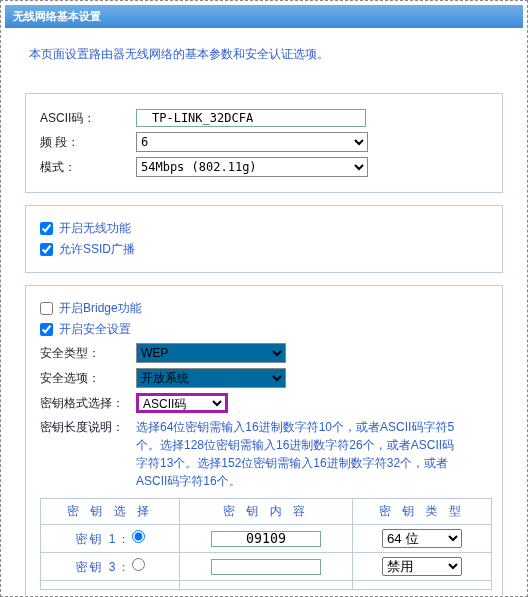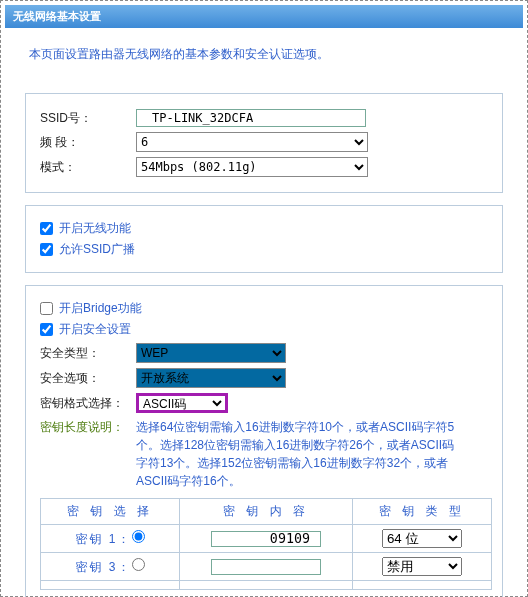--- a/index.html
+++ b/index.html
@@ -12,40 +12,40 @@
 .row { display: flex; align-items: center; margin: 5px 0; }
 .label { width: 96px; color: #222; }
 input[type=text].wide { width: 230px; height: 18px; border: 1px solid #7a9; padding: 1px 15px; font-family: monospace; font-size: 12px; }
 select.wide { width: 232px; height: 20px; border: 1px solid #888; font-family: monospace; font-size: 12px; background: #fff; }
 select.med { width: 150px; height: 20px; border: 1px solid #888; font-size: 12px; background: #0369a1; }
 select.narrow { width: 92px; height: 20px; border: 3px solid #a21caf; font-size: 12px; background: #fff; }
 .chk { margin: 4px 0; }
 .chk input { margin-right: 6px; vertical-align: middle; }
 .chk span { color: #3060cc; }
 .keynote { color: #3060cc; line-height: 1.5; padding-left: 96px; text-indent: -96px; margin: 2px 0 8px; }
-.keynote .l { display: inline-block; width: 96px; text-indent: 0; color: #4d7c0f; vertical-align: top; font-family: Liberation Serif, serif; }
+.keynote .l { display: inline-block; width: 96px; text-indent: 0; color: #0f172a; vertical-align: top; font-family: Liberation Serif, serif; }
 .keynote .t { display: inline-block; width: 330px; text-indent: 0; }
 table.keytbl { border-collapse: collapse; width: 100%; }
 table.keytbl th, table.keytbl td { border: 1px solid #bcd; padding: 4px 6px; text-align: center; color: #3060cc; font-weight: normal; font-size: 12px; }
 table.keytbl th { letter-spacing: 4px; }
-table.keytbl td.kc input[type=text] { width: 110px; height: 16px; border: 1px solid #7a9; text-align: right; padding: 1px 10px; font-family: monospace; }
+table.keytbl td.kc input[type=text] { width: 110px; height: 16px; border: 1px solid #7a9; text-align: center; padding: 1px 3px; font-family: monospace; }
 table.keytbl td.kt select { width: 80px; }
 table.keytbl td.ks { letter-spacing: 2px; }
 </style>
 </head>
 <body>
 
 <div class="window">
   <div class="titlebar">无线网络基本设置</div>
   <div class="content">
     <div class="desc">本页面设置路由器无线网络的基本参数和安全认证选项。</div>
 
     <div class="panel">
       <div class="row">
-        <div class="label">SSID号：</div>
+        <div class="label">ASCII码：</div>
         <input type="text" class="wide" value="TP-LINK_32DCFA" style="">
       </div>
       <div class="row">
         <div class="label">频 段：</div>
         <select class="wide"><option>6</option></select>
       </div>
       <div class="row">
         <div class="label">模式：</div>
         <select class="wide"><option>54Mbps (802.11g)</option></select>
       </div>

